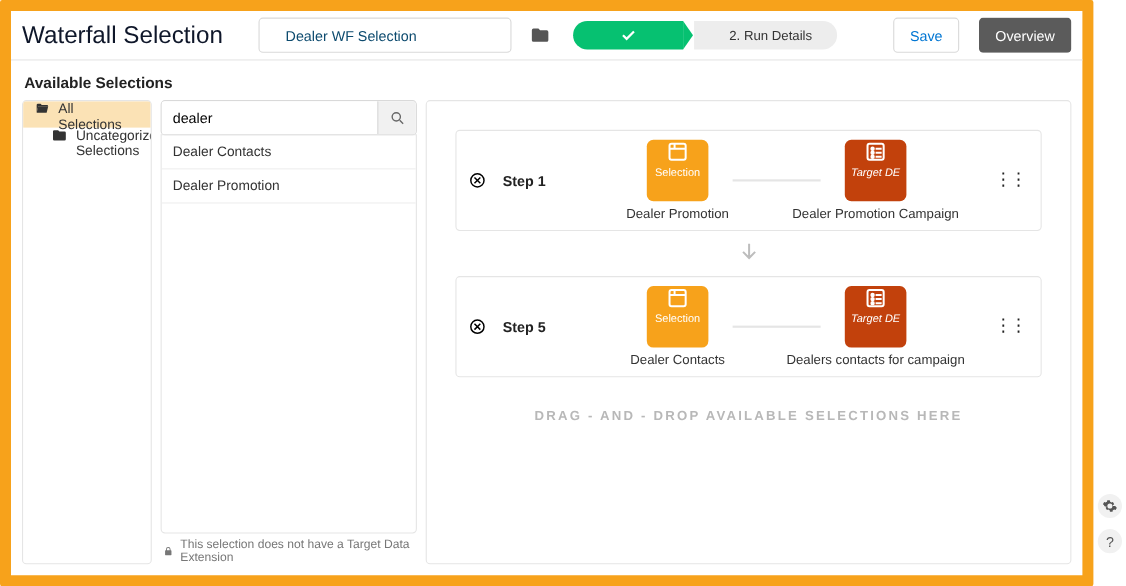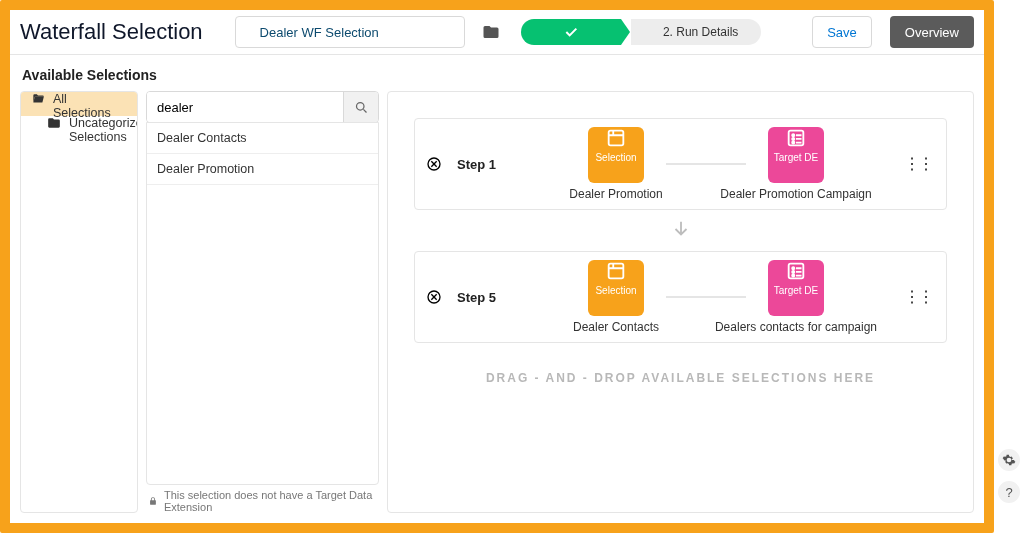--- a/index.html
+++ b/index.html
@@ -54,21 +54,21 @@
   .hint-row { display:flex; align-items:center; gap:6px; padding:4px 0 0 2px; font-size:11px; color:#777; }
 
   .col-steps { flex:1; border:1px solid #e5e5e5; border-radius:4px; padding: 26px; display:flex; flex-direction:column; gap: 8px; }
   .step-card { border:1px solid #e5e5e5; border-radius:4px; padding: 8px 10px; display:flex; align-items:center; gap: 14px; }
   .step-remove { width:18px; height:18px; color:#000; display:flex; align-items:center; justify-content:center; cursor:pointer; }
   .step-label { font-size:13px; font-weight:600; color:#222; width: 55px; }
   .pair { flex:1; display:flex; align-items:center; justify-content:center; gap: 0; }
   .node { width: 180px; display:flex; flex-direction:column; align-items:center; gap:4px; }
   .node-tile { width:56px; height:56px; border-radius:6px; display:flex; flex-direction:column; align-items:center; color:#fff; font-size:10px; gap:3px; }
   .tile-orange { background:#f7a21b; }
-  .tile-green { background:#ec4899; }
+  .tile-green { background:#c2410c;font-style:italic; }
   .tile-icon { width:22px; height:22px; }
   .node-caption { font-size:12px; color:#333; text-align:center; }
   .connector { flex:0 0 80px; height:2px; background:#e5e5e5; margin: 0 -40px; }
   .drag-handle { color:#222; font-size:16px; cursor:grab; padding:0 4px; letter-spacing:-2px; line-height:8px; }
   .arrow-down { align-self:center; color:#bdbdbd; }
   .drop-hint { text-align:center; color:#b8b8b8; letter-spacing:2px; font-size:12px; font-weight:600; margin: 20px 0 10px; }
 
   .rail { position:absolute; right:0; top:0; width:30px; height:533px; display:flex; flex-direction:column; align-items:center; justify-content:flex-end; gap:10px; padding-bottom:30px; box-sizing:border-box; }
   .rail-btn { width:22px; height:22px; border-radius:50%; background:#f1f1f1; color:#555; display:flex; align-items:center; justify-content:center; font-size:13px; cursor:pointer; }
 </style>

